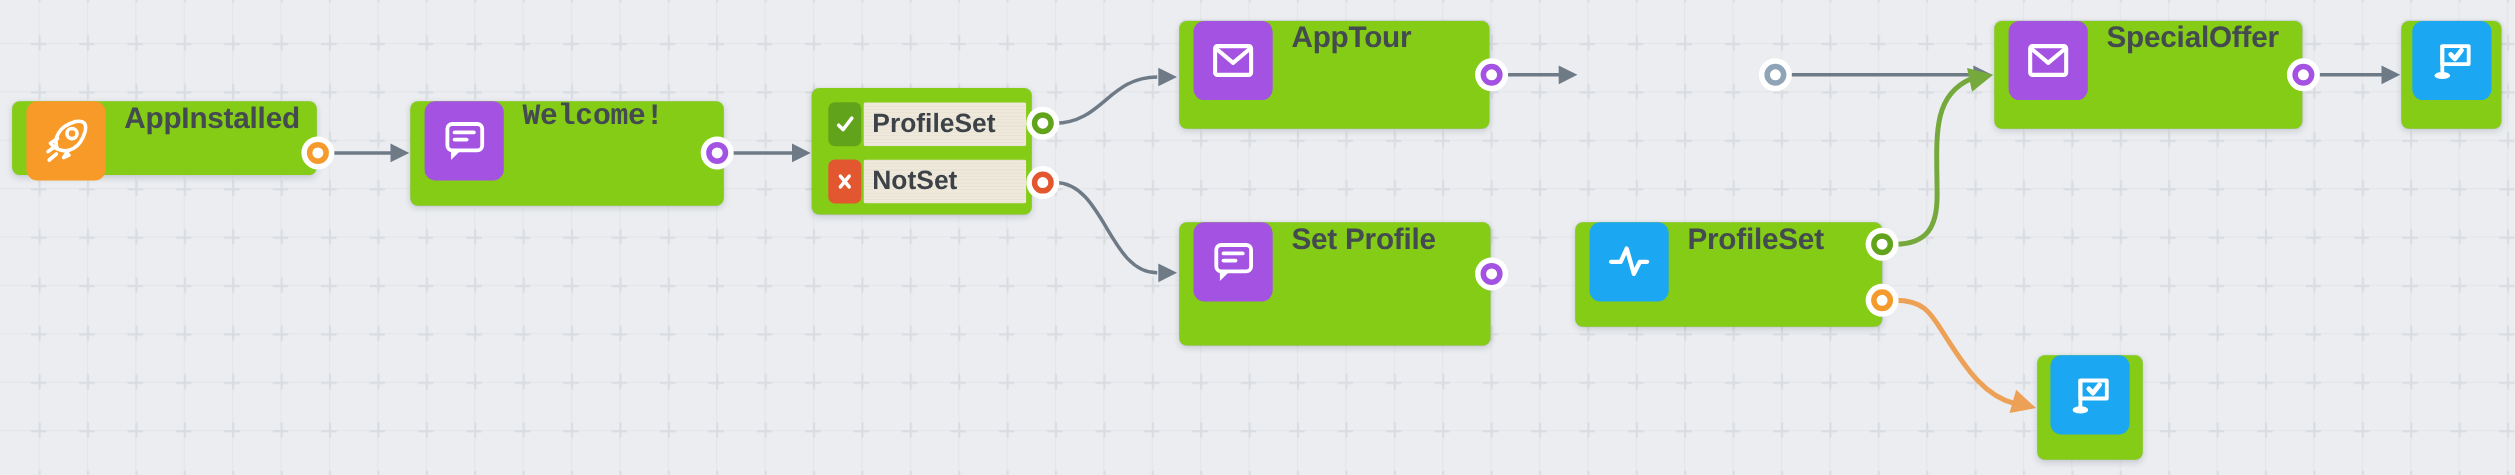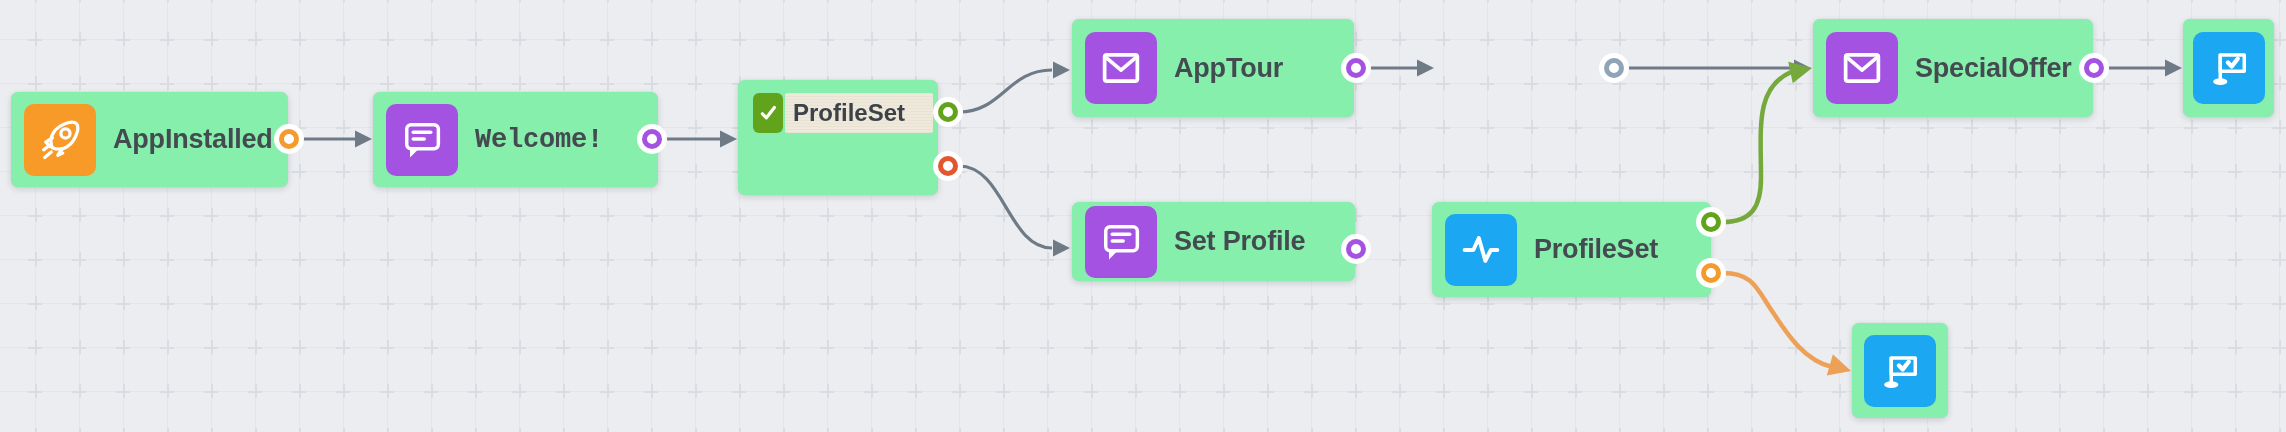--- a/index.html
+++ b/index.html
@@ -1,22 +1,22 @@
 <!DOCTYPE html>
 <html><head>
 <meta charset="utf-8">
 <style>
   html,body{margin:0;padding:0;}
   body{background:#ebedf0;font-family:"Liberation Sans",sans-serif;}
   .stage{position:relative;width:2286px;height:432px;overflow:hidden;background:#ebedf0;}
   .gridsvg{position:absolute;left:0;top:0;z-index:0;}
   .links{position:absolute;left:0;top:0;z-index:1;}
-  .node{position:absolute;z-index:2;background:#86efac;border-radius:7px;
+  .node{position:absolute;z-index:2;background:#84cc16;border-radius:7px;
         box-shadow:0 2px 6px rgba(45,55,70,.18),0 0 1px rgba(45,55,70,.12);
-        display:flex;align-items:center;gap:17px;padding-left:13px;box-sizing:border-box;}
+        display:flex;gap:17px;padding-left:13px;box-sizing:border-box;}
   .tile{width:72px;height:72px;border-radius:10px;display:flex;align-items:center;justify-content:center;flex:0 0 auto;}
   .tile.orange{background:#f79a28;}
   .tile.purple{background:#a452e2;}
   .tile.blue{background:#1ba7f1;}
   .tile.slate{background:#90a4b8;}
   .label{font-size:27px;font-weight:bold;color:#434a50;letter-spacing:-.2px;white-space:nowrap;}
   .goal{padding:0;justify-content:center;}
   .cond{display:block;padding:13px 5px 0 15px;}
   .cond-row{display:flex;align-items:stretch;height:40px;margin-bottom:12px;}
   .cond-ico{width:30px;height:40px;border-radius:6px;display:flex;align-items:center;justify-content:center;flex:0 0 auto;}
@@ -67,21 +67,21 @@
       <path d="M0 0 L-17 -8.5 L-17 8.5 Z" transform="translate(1434,68)"></path>
       <path d="M0 0 L-17 -8.5 L-17 8.5 Z" transform="translate(1811,68)"></path>
       <path d="M0 0 L-17 -8.5 L-17 8.5 Z" transform="translate(2182,68)"></path>
     </g>
     <path d="M1723 222 C1752 222 1761 206 1761 178 C1761 128 1755 88 1791 72" stroke="#76a93c" stroke-width="4.5" fill="none"></path>
     <path d="M0 0 L-22 -11 L-22 11 Z" transform="translate(1812,68) rotate(-12)" fill="#76a93c"></path>
     <path d="M1723 273 C1753 273 1757 289 1772 311 C1786 332 1803 360 1832 367" stroke="#eda157" stroke-width="4.5" fill="none"></path>
     <path d="M0 0 L-22 -11 L-22 11 Z" transform="translate(1851,371) rotate(16)" fill="#eda157"></path>
   </svg>
 
-  <div class="node" style="left:11px;top:92px;width:277px;height:95px;">
+  <div class="node" style="left:11px;top:92px;width:277px;height:67px;">
     <span class="tile orange">
       <svg width="48" height="48" viewBox="0 0 44 44" fill="none" stroke="#fff" stroke-width="3" stroke-linecap="round" stroke-linejoin="round">
         <path d="M15 29 C11 20 16 10 30 6 C33 5.4 36 6 37 7 C38 8 38.6 11 38 14 C34 28 24 33 15 29 Z"></path>
         <circle cx="27" cy="16" r="4.2"></circle>
         <path d="M15 20 L9 24 L13 28"></path>
         <path d="M24 30 L20 36 L24.5 34"></path>
         <path d="M7 31 L11 28"></path>
         <path d="M8 38 L14 33"></path>
       </svg>
     </span>
@@ -101,20 +101,28 @@
   </div>
 
   <div class="node cond" style="left:738px;top:80px;width:200px;height:115px;">
     <div class="cond-row">
       <span class="cond-ico green">
         <svg width="26" height="32" viewBox="0 0 30 40" fill="none" stroke="#fff" stroke-width="4" stroke-linecap="round" stroke-linejoin="round">
           <path d="M8 21 L13 26 L23 13"></path>
         </svg>
       </span>
       <span class="cond-strip">ProfileSet</span>
+    </div>
+    <div class="cond-row">
+      <span class="cond-ico red">
+        <svg width="26" height="32" viewBox="0 0 30 40" fill="none" stroke="#fff" stroke-width="4" stroke-linecap="round">
+          <path d="M10 14 L20 26 M20 14 L10 26"></path>
+        </svg>
+      </span>
+      <span class="cond-strip">NotSet</span>
     </div>
   </div>
 
   <div class="node" style="left:1072px;top:19px;width:282px;height:98px;">
     <span class="tile purple">
       <svg width="48" height="48" viewBox="0 0 44 44" fill="none" stroke="#fff" stroke-width="3.4" stroke-linecap="round" stroke-linejoin="round">
         <rect x="7" y="10" width="30" height="24" rx="2"></rect>
         <path d="M9 13 L22 24 L35 13"></path>
       </svg>
     </span>
@@ -136,21 +144,21 @@
     <span class="tile blue">
       <svg width="48" height="48" viewBox="0 0 44 44" fill="none" stroke="#fff" stroke-width="3.2" stroke-linejoin="round">
         <path d="M14 9 V32"></path>
         <rect x="14" y="10" width="22" height="15"></rect>
         <path d="M21 17 L24.5 20.5 L30 13.5" stroke-width="4" stroke-linecap="round"></path>
         <ellipse cx="14" cy="34.5" rx="6.5" ry="3" fill="#fff" stroke="none"></ellipse>
       </svg>
     </span>
   </div>
 
-  <div class="node" style="left:1072px;top:202px;width:283px;height:79px;">
+  <div class="node" style="left:1072px;top:202px;width:283px;height:112px;">
     <span class="tile purple">
       <svg width="48" height="48" viewBox="0 0 44 44" fill="none" stroke="#fff" stroke-width="3.2" stroke-linecap="round" stroke-linejoin="round">
         <rect x="8" y="8" width="29" height="22" rx="4"></rect>
         <path d="M14 15 H30"></path>
         <path d="M14 21 H24"></path>
         <path d="M11 30 L11 38 L19 30 Z" fill="#fff" stroke="none"></path>
       </svg>
     </span>
     <span class="label">Set Profile</span>
   </div>

